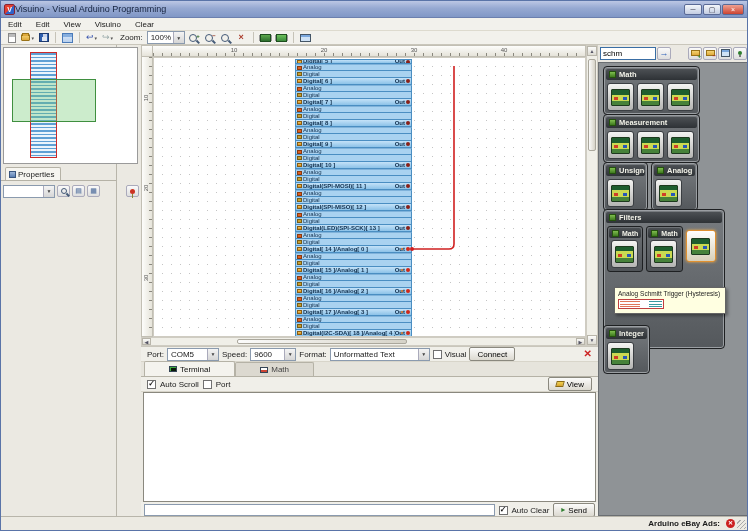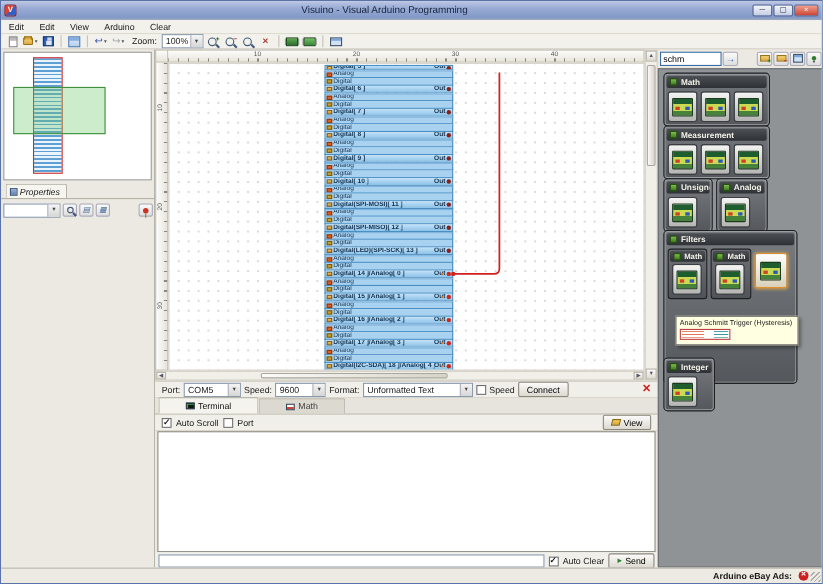--- a/index.html
+++ b/index.html
@@ -10,21 +10,21 @@
             border:1px solid #5a74a8; overflow:hidden; font-size:8px; color:#1a1a1a; }
 
   
   .titlebar { position:absolute; left:0; top:0; right:0; height:17px;
     background:linear-gradient(180deg,#bcc7e4 0%,#96a9d2 45%,#8097c6 100%);
     display:flex; align-items:center; padding:0 3px; border-bottom:1px solid #6b7fae; }
   .app-icon { width:11px; height:11px; border-radius:2px;
     background:linear-gradient(135deg,#e43e2e 0 45%,#2e62c8 55% 100%);
     border:1px solid #823; color:#fff; font-size:7px; font-weight:bold;
     display:flex; align-items:center; justify-content:center; }
-  .title-text { flex:1; text-align:center; font-size:9px; color:#16233f; }
+  .title-text { flex:1; text-align:left; font-size:9px; color:#16233f; }
   .win-btns { display:flex; gap:1px; }
   .win-btn { width:18px; height:11px; border:1px solid #5a6a96; border-radius:2px;
     background:linear-gradient(#f4f6fa,#c3cde2); font-size:7px; line-height:9px;
     text-align:center; color:#334; }
   .win-btn.close { width:22px; background:linear-gradient(#f0a090,#cc4432); color:#fff; }
 
   
   .menubar { position:absolute; left:0; top:17px; right:0; height:13px; background:#f2f1ec;
     border-bottom:1px solid #dddace; display:flex; align-items:center; font-size:8px; }
   .menu-item { padding:0 7px; height:100%; display:flex; align-items:center; }
@@ -59,22 +59,22 @@
 
   .zoom-label { font-size:8px; margin:0 3px 0 4px; }
   .combo { background:#fff; border:1px solid #8a9aae; height:13px; display:inline-flex;
     align-items:center; font-size:8px; padding-left:3px; }
   .combo .cval { white-space:nowrap; overflow:hidden; }
   .combo .arrow { margin-left:auto; width:11px; align-self:stretch;
     background:linear-gradient(#f4f4f4,#d6d6d6); border-left:1px solid #aab;
     font-size:5px; display:flex; align-items:center; justify-content:center; color:#444; }
 
   
-  .left-panel { position:absolute; left:0; top:44px; width:140px; bottom:14px;
-    background:#ebe9e2; border-right:1px solid #b8b5aa;font-style:italic; }
+  .left-panel { position:absolute; left:0; top:44px; width:116px; bottom:14px;
+    background:#ebe9e2; border-right:1px solid #b8b5aa; }
   .preview { position:absolute; left:2px; top:2px; width:135px; height:117px;
     background:#fff; border:1px solid #9a9a9a; overflow:hidden; }
   .mini-stack { position:absolute; left:26px; top:4px; width:27px; height:106px;
     border:1px solid #cc2a2a;
     background:repeating-linear-gradient(180deg,#5e9fd4 0 1.5px,#eaf4fc 1.5px 3.5px); }
   .mini-view { position:absolute; left:8px; top:31px; width:84px; height:43px;
     background:rgba(110,200,110,.35); border:1px solid var(--selection-green,#3f8f3f); }
   .props-tab { position:absolute; left:4px; top:122px; width:56px; height:14px;
     background:#f6f5f0; border:1px solid #b5b2a6; border-bottom:none;
     border-radius:2px 2px 0 0; display:flex; align-items:center; gap:2px; padding:0 3px; font-size:8px; }
@@ -238,21 +238,21 @@
       <div class="win-btn">─</div>
       <div class="win-btn">▢</div>
       <div class="win-btn close">×</div>
     </div>
   </div>
 
   <div class="menubar">
     <div class="menu-item">Edit</div>
     <div class="menu-item">Edit</div>
     <div class="menu-item">View</div>
-    <div class="menu-item">Arduino</div>
+    <div class="menu-item">Visuino</div>
     <div class="menu-item">Clear</div>
   </div>
 
   <div class="toolbar">
     <div class="tbtn">
         <span class="g-new"></span>
       </div>
     <div class="tbtn">
         <span class="g-folder"></span>
         <span class="dd-arrow">▾</span>
@@ -599,21 +599,21 @@
       <div class="combo" style="width:46px">
         <span class="cval">9600</span>
         <span class="arrow">▼</span>
       </div>
       <span>Format:</span>
       <div class="combo" style="width:100px">
         <span class="cval">Unformatted Text</span>
         <span class="arrow">▼</span>
       </div>
       <span class="cb"></span>
-      <span>Speed</span>
+      <span>Visual</span>
       <button class="btn">
           <span>Connect</span>
         </button>
       <span class="red-x">✕</span>
     </div>
 
     <div class="tabbar">
       <div class="tab active">
         <span class="tab-ic term"></span>
         <span>Terminal</span>

